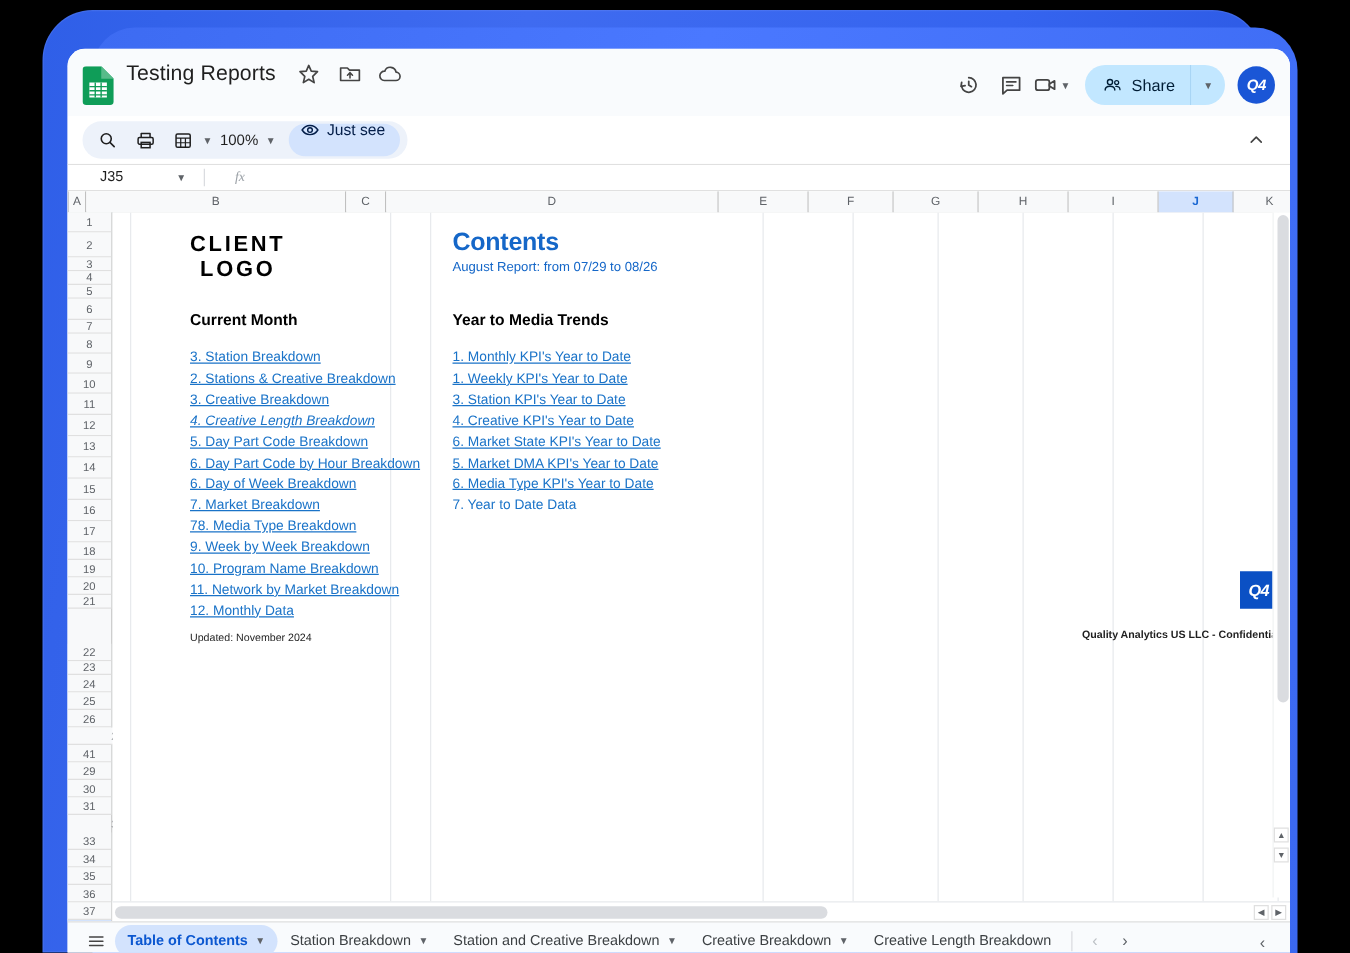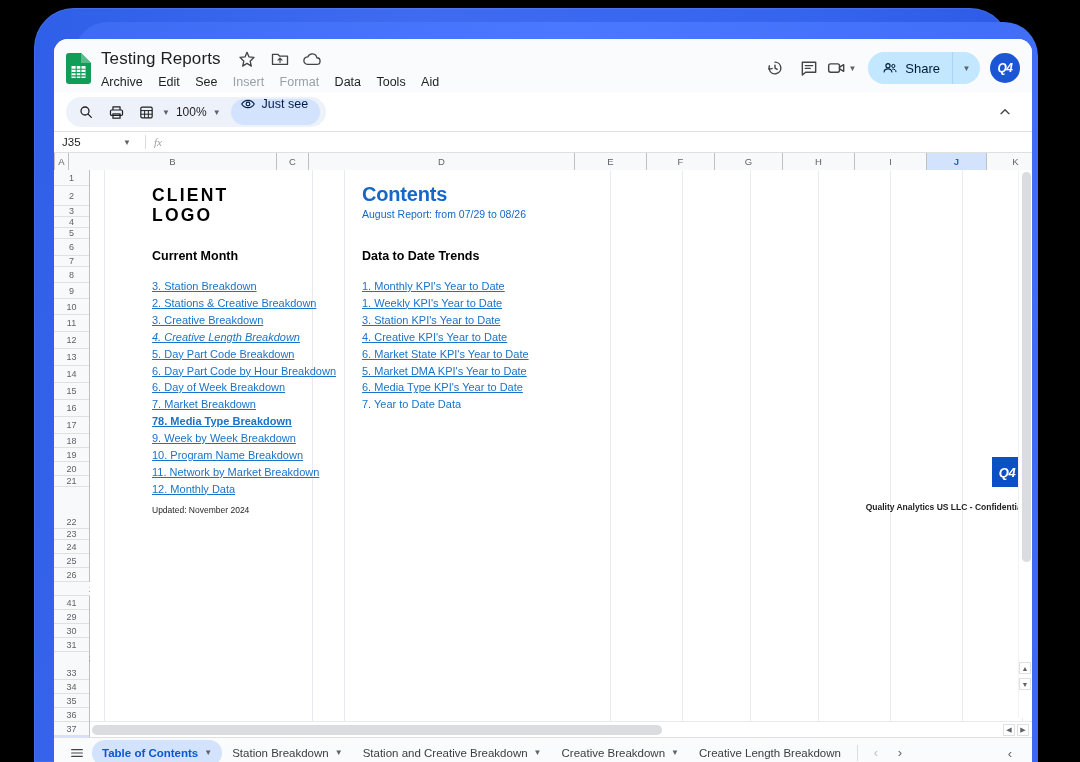--- a/index.html
+++ b/index.html
@@ -28,20 +28,21 @@
   }
 
   
   #app-window {
     position: absolute;
     left: 54px; top: 39px;
     width: 978px; height: 723px;
     background: #ffffff;
     border-radius: 14px 14px 0 0;
     overflow: hidden;
+    text-align: center;
   }
 
   
   .header {
     position: relative;
     height: 54px;
     background: #f9fbfd;
     padding: 8px 10px 0 10px;
   }
   .sheets-logo {
@@ -133,24 +134,24 @@
 
   
   .formula-bar {
     height: 22px; background: #ffffff;
     border-top: 1px solid #e0e0e0; border-bottom: 1px solid #e0e0e0;
     display: flex; align-items: center; padding-left: 8px;
   }
   .namebox {
     width: 75px; font-size: 11.5px; color: #1f1f1f;
     display: flex; align-items: center; justify-content: space-between;
-    padding-right: 6px; cursor: pointer;
+    padding-right: 6px; cursor: pointer; margin-left: 18px;
   }
   .fx-sep { width: 1px; height: 14px; background: #dadce0; margin: 0 8px; }
-  .fx-label { font-size: 11px; color: #9aa0a6; font-style: italic; font-family: "Liberation Serif", serif; }
+  .fx-label { font-size: 11px; color: #9aa0a6; font-style: italic; font-family: "Liberation Serif", serif; margin-left: 16px; }
 
   
   .grid-area { position: relative; height: 584px; background: #fff; overflow: hidden; }
 
   .col-head-row {
     position: absolute; top: 0; left: 0;
     height: 17px; width: 978px;
     background: #f8f9fa; border-bottom: 1px solid #c0c0c0;
     display: flex;
   }
@@ -328,30 +329,20 @@
           <path d="M12 17.3l-5.2 3.2 1.4-5.9L3.6 10l6-.5L12 4l2.4 5.5 6 .5-4.6 4.6 1.4 5.9z" fill="none" stroke="#444" stroke-width="1.6" stroke-linejoin="round"></path>
         </svg>
         <svg class="ticon" viewBox="0 0 24 24">
           <path d="M3 6.5h6.5l2 2H21v10H3z" fill="none" stroke="#444" stroke-width="1.6" stroke-linejoin="round"></path>
           <path d="M12 11v5M9.6 13.4L12 11l2.4 2.4" fill="none" stroke="#444" stroke-width="1.5" stroke-linecap="round"></path>
         </svg>
         <svg class="ticon" viewBox="0 0 24 24">
           <path d="M6.5 18.5h11a4 4 0 0 0 .3-8 5.6 5.6 0 0 0-10.8-1A3.9 3.9 0 0 0 6.5 18.5z" fill="none" stroke="#444" stroke-width="1.6" stroke-linejoin="round"></path>
         </svg>
       </span>
-      <div class="menubar">
-        <span class="menu-item">Archive</span>
-        <span class="menu-item">Edit</span>
-        <span class="menu-item">See</span>
-        <span class="menu-item dim">Insert</span>
-        <span class="menu-item dim">Format</span>
-        <span class="menu-item">Data</span>
-        <span class="menu-item">Tools</span>
-        <span class="menu-item">Aid</span>
-      </div>
     </div>
 
     <div class="header-right">
       <div class="hdr-ico">
         <svg width="20" height="20" viewBox="0 0 24 24">
           <path d="M12 5a7 7 0 1 1-6.8 8.6" fill="none" stroke="#444" stroke-width="1.7" stroke-linecap="round"></path>
           <path d="M5.2 9.4l-.6 3.9 3.9-.6" fill="none" stroke="#444" stroke-width="1.7" stroke-linecap="round" stroke-linejoin="round"></path>
           <path d="M12 8.5V12l2.6 1.6" fill="none" stroke="#444" stroke-width="1.7" stroke-linecap="round"></path>
         </svg>
       </div>
@@ -510,32 +501,32 @@
 
         <div class="client-logo">
           <span>CLIENT</span><br>
           <span>LOGO</span>
         </div>
 
         <div class="contents-h">Contents</div>
         <div class="contents-sub">August Report: from 07/29 to 08/26</div>
 
         <div class="sec-head left">Current Month</div>
-        <div class="sec-head right">Data  to Date Trends</div>
+        <div class="sec-head right">Year  to Media Trends</div>
 
         <div id="left-links">
             <div class="link" style="left: 62px; top: 110px;">3. Station Breakdown</div>
             <div class="link" style="left: 62px; top: 126.9px;">2. Stations &amp; Creative Breakdown</div>
             <div class="link" style="left: 62px; top: 143.8px;">3. Creative Breakdown</div>
             <div class="link" style="left: 62px; top: 160.7px; font-style: italic;">4. Creative Length Breakdown</div>
             <div class="link" style="left: 62px; top: 177.6px;">5. Day Part Code Breakdown</div>
             <div class="link" style="left: 62px; top: 194.5px;">6. Day Part Code by Hour Breakdown</div>
             <div class="link" style="left: 62px; top: 211.4px;">6. Day of Week Breakdown</div>
             <div class="link" style="left: 62px; top: 228.3px;">7. Market Breakdown</div>
-            <div class="link" style="left: 62px; top: 245.2px; font-weight: bold;">78. Media Type Breakdown</div>
+            <div class="link" style="left: 62px; top: 245.2px;">78. Media Type Breakdown</div>
             <div class="link" style="left: 62px; top: 262.1px;">9. Week by Week Breakdown</div>
             <div class="link" style="left: 62px; top: 279px;">10. Program Name Breakdown</div>
             <div class="link" style="left: 62px; top: 295.9px;">11. Network by Market Breakdown</div>
             <div class="link" style="left: 62px; top: 312.8px;">12. Monthly Data</div>
           </div>
         <div id="right-links">
             <div class="link" style="left: 272px; top: 110px;">1. Monthly KPI's Year to Date</div>
             <div class="link" style="left: 272px; top: 126.9px;">1. Weekly KPI's Year to Date</div>
             <div class="link" style="left: 272px; top: 143.8px;">3. Station KPI's Year to Date</div>
             <div class="link" style="left: 272px; top: 160.7px;">4. Creative KPI's Year to Date</div>

